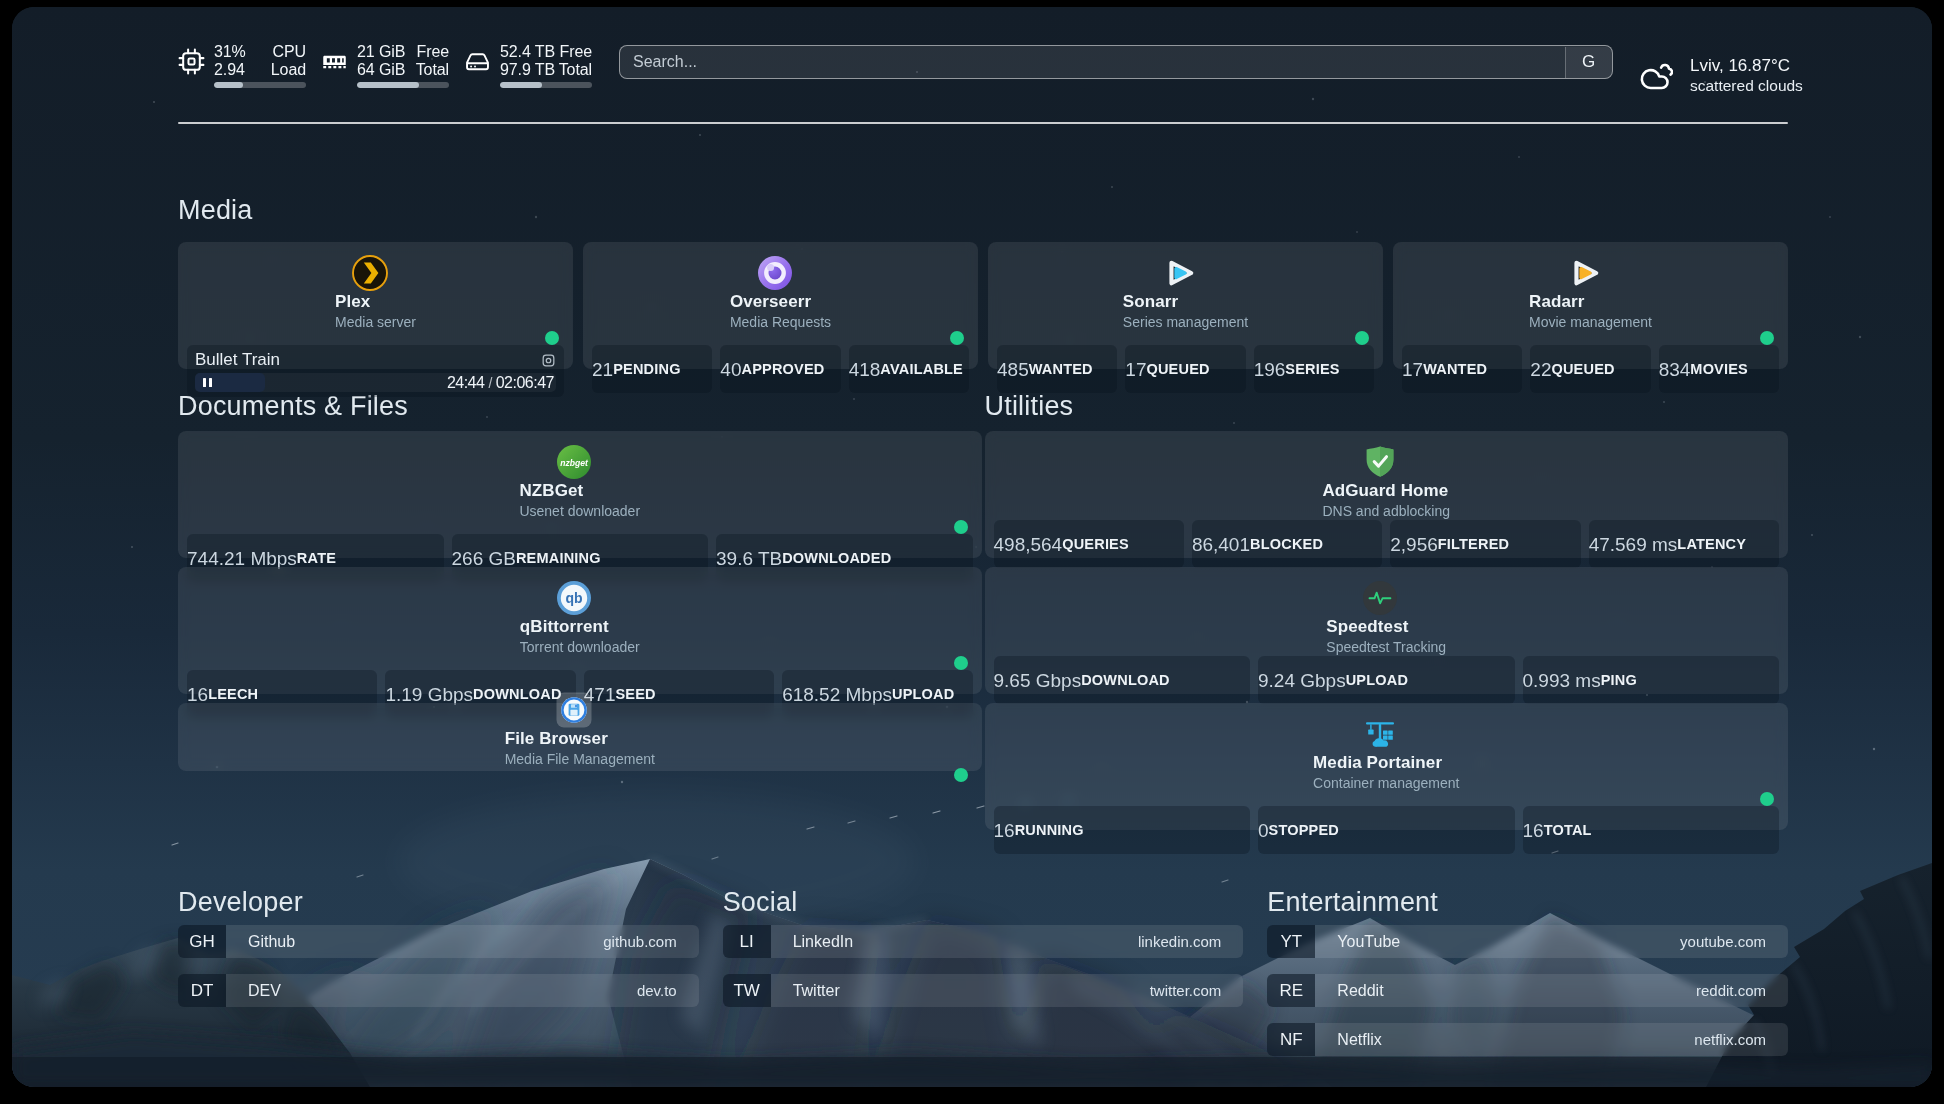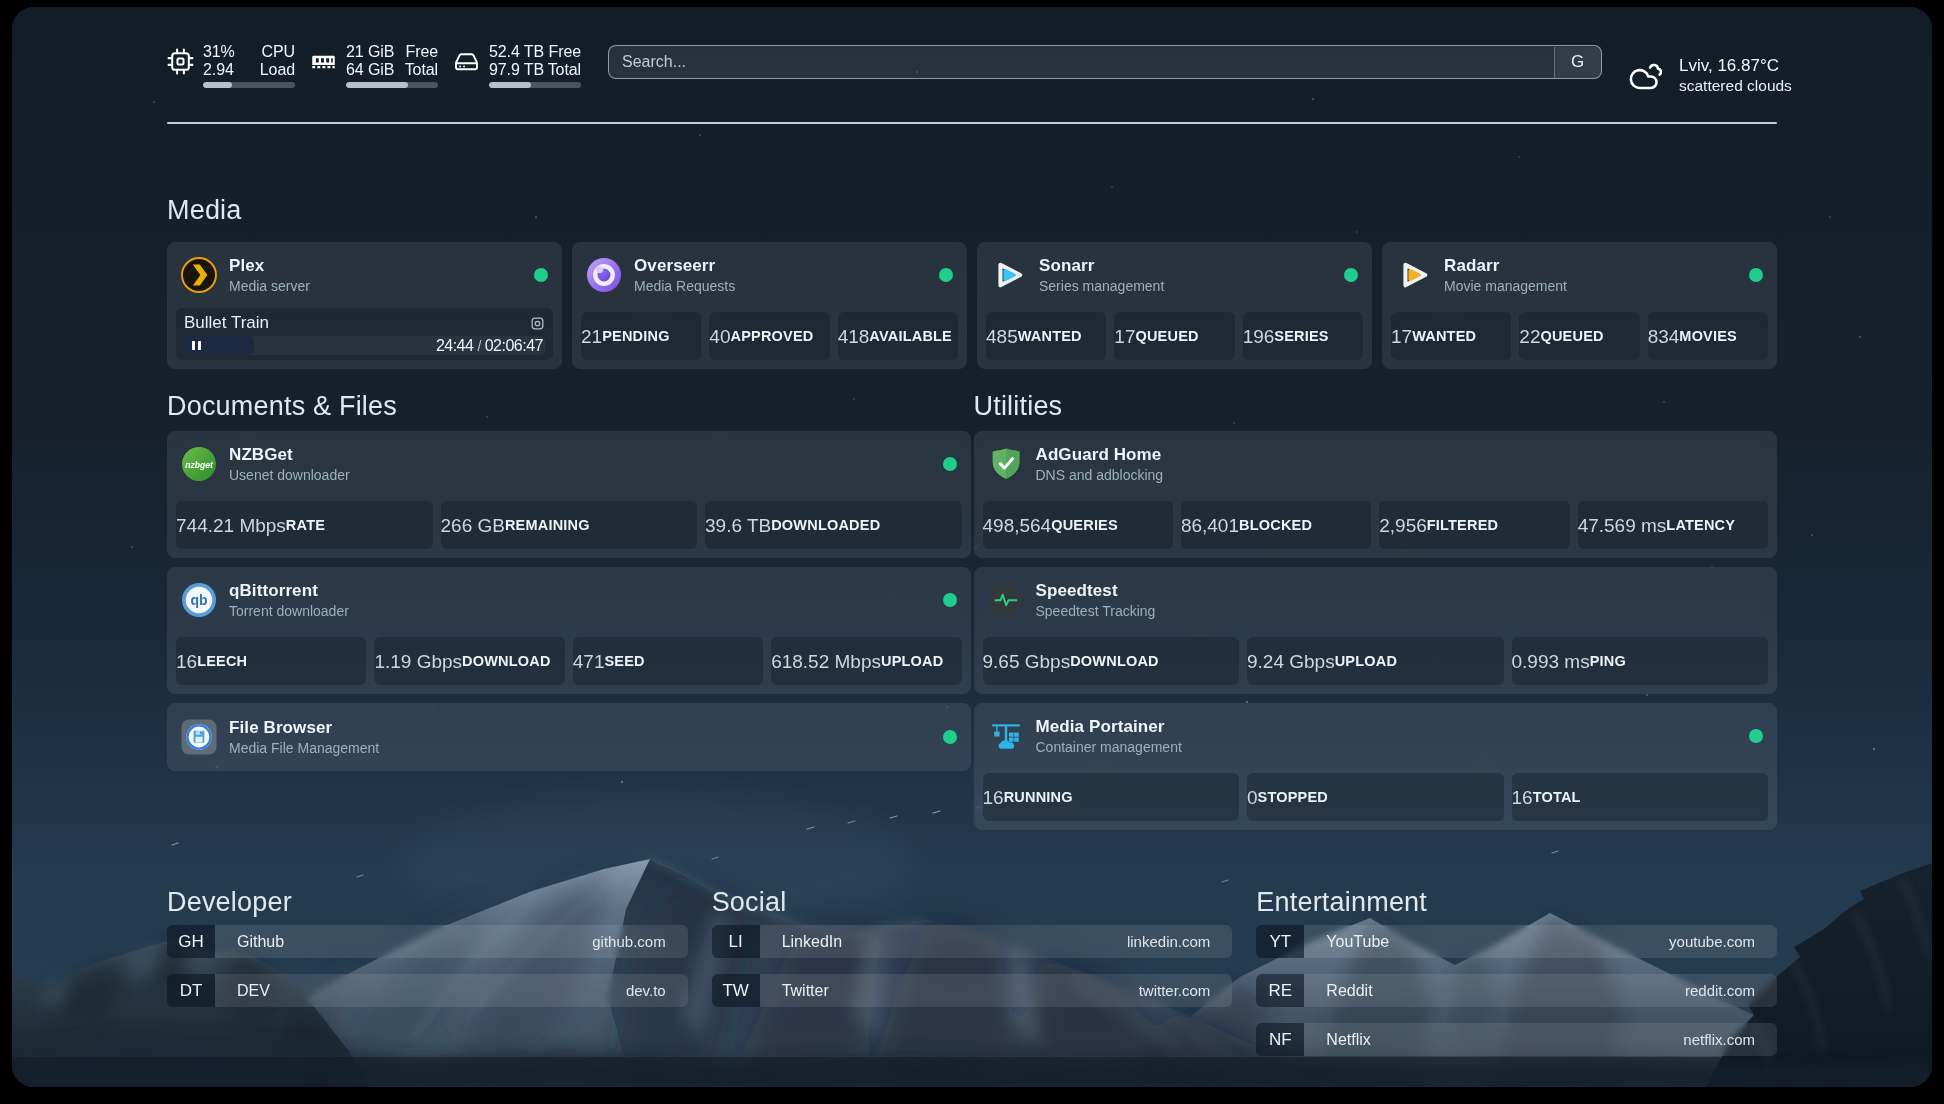--- a/index.html
+++ b/index.html
@@ -1,20 +1,20 @@
 <!DOCTYPE html>
 <html><head>
 <meta charset="utf-8">
 <style>
 * { box-sizing:border-box; margin:0; padding:0; }
 html,body { width:1944px; height:1104px; background:#000; overflow:hidden; }
 body { font-family:"Liberation Sans","DejaVu Sans",sans-serif; color:#e8eff4; }
 .screen { position:absolute; left:12px; top:7px; width:1920px; height:1080px; border-radius:22px; overflow:hidden; background:#15212d; }
 .bg { position:absolute; inset:0; width:100%; height:100%; display:block; }
-.content { position:absolute; left:155px; top:0; width:1610px; }
+.content { position:absolute; left:166px; top:0; width:1610px; }
 
 
 .topbar { display:flex; align-items:flex-start; margin-top:33px; }
 .res-group { display:flex; gap:15px; flex:0 0 auto; }
 .res { display:flex; align-items:flex-start; }
 .res-icon { width:27px; height:27px; margin-top:8px; margin-right:9px; flex:0 0 auto; color:#fff; }
 .res-icon svg, .weather-icon svg { width:100%; height:100%; display:block; }
 .res-body { width:92px; font-size:16px; line-height:18px; color:#f2f6f9; letter-spacing:-.1px; padding-top:3px; }
 .res-line { display:flex; justify-content:space-between; }
 .bar { height:5.5px; margin-top:3px; border-radius:3px; background:rgba(255,255,255,.24); overflow:hidden; }
@@ -31,21 +31,21 @@
 
 
 h2.section { font-size:27px; font-weight:500; color:#e1e9ef; letter-spacing:.2px; line-height:32px; }
 .media-h { margin-top:70px; }
 .media-grid { display:grid; grid-template-columns:repeat(4,1fr); gap:10px; margin-top:16px; }
 .twocol { display:grid; grid-template-columns:1fr 1fr; gap:3px; margin-top:21px; align-items:start; }
 .col-stack { display:flex; flex-direction:column; gap:9px; margin-top:9px; }
 
 
 .card { position:relative; height:127px; border-radius:8px; background:rgba(255,255,255,.085); backdrop-filter:blur(6px); display:flex; flex-direction:column; justify-content:space-between; }
-.card-head { display:flex; align-items:center; padding:13px 14px 0; }
+.card-head { display:flex; align-items:center; padding:13px 14px 0;flex-direction:column; }
 .app-icon { width:36px; height:36px; flex:0 0 auto; margin-right:12px; }
 .app-icon svg { width:100%; height:100%; display:block; }
 .app-titles { min-width:0; }
 .app-title { font-size:17px; font-weight:700; color:#eef4f8; line-height:22px; letter-spacing:.1px; }
 .app-sub { font-size:14px; color:#9cb0be; line-height:17px; margin-top:1px; }
 .dot { width:14px; height:14px; border-radius:50%; background:#1fce8c; margin-left:auto; align-self:center; flex:0 0 auto; }
 .stats { display:flex; gap:8px; margin:0 9px 9px; }
 .stat { flex:1; height:48px; background:rgba(8,17,27,.3); border-radius:6px; display:flex; flex-direction:row; align-items:center; justify-content:flex-start; }
 .stat-value { font-size:19px; color:#ccd7e0; line-height:23px; }
 .stat-label { font-size:14.5px; font-weight:700; color:#eef3f7; line-height:17px; letter-spacing:.2px; }

